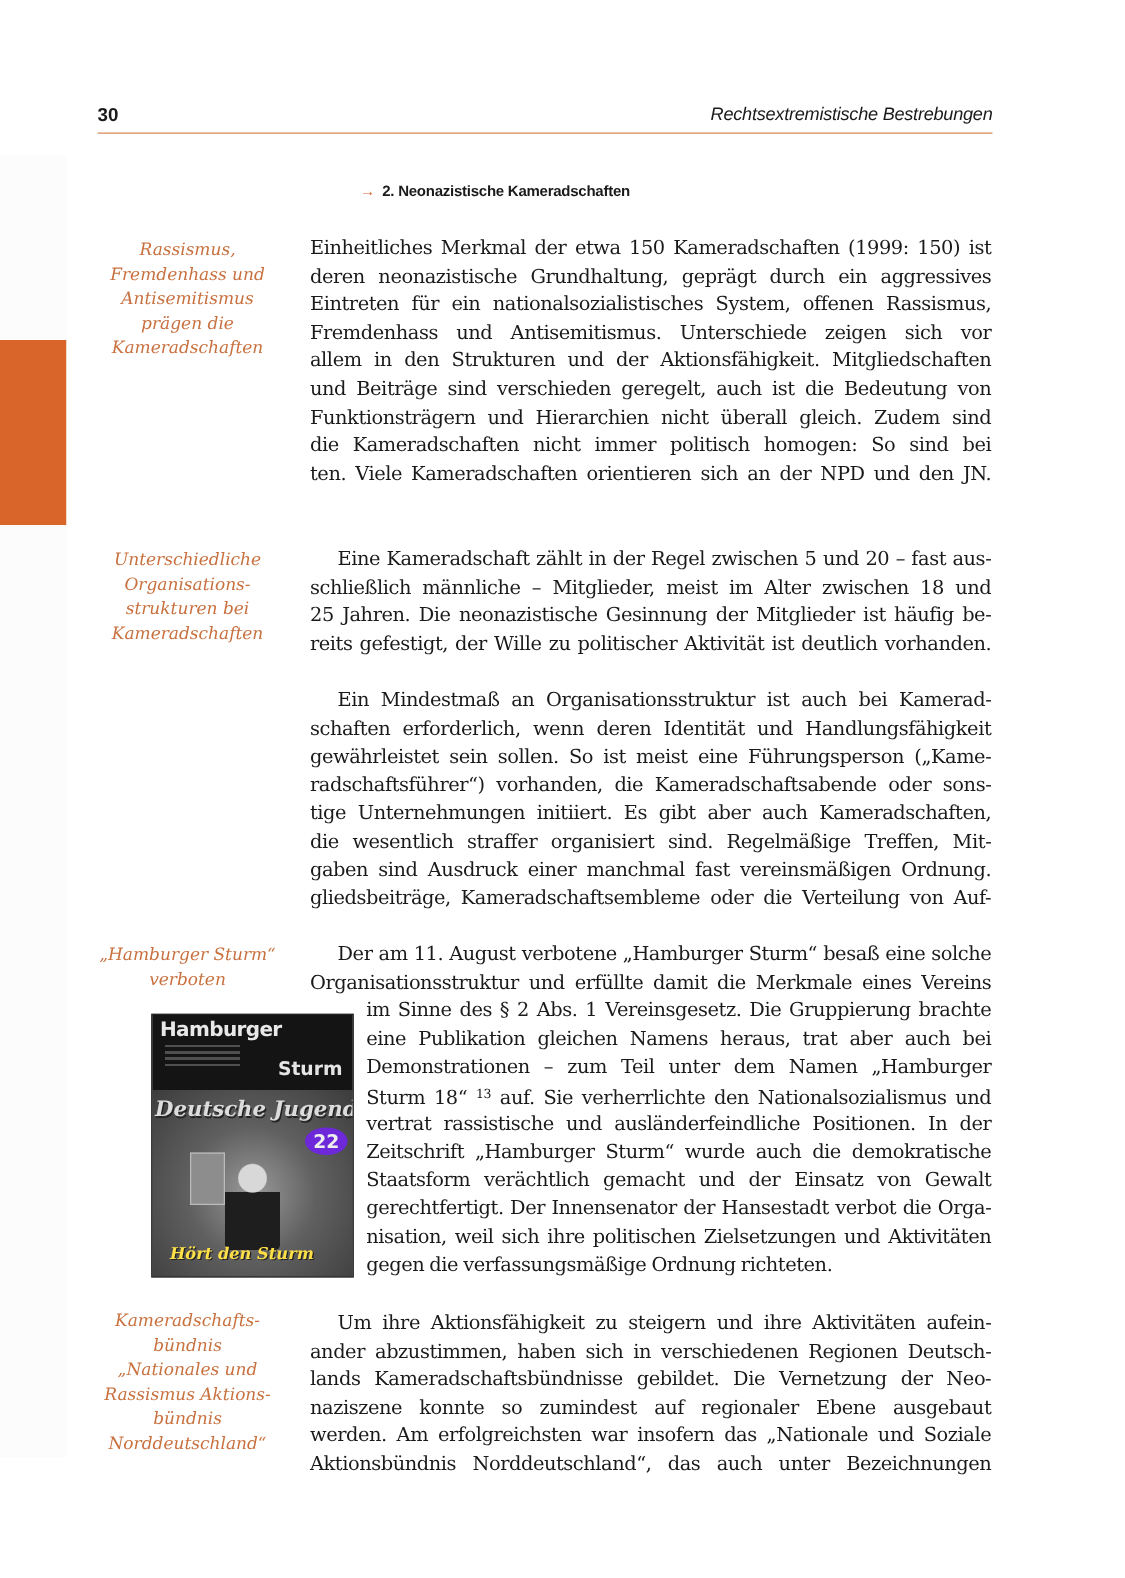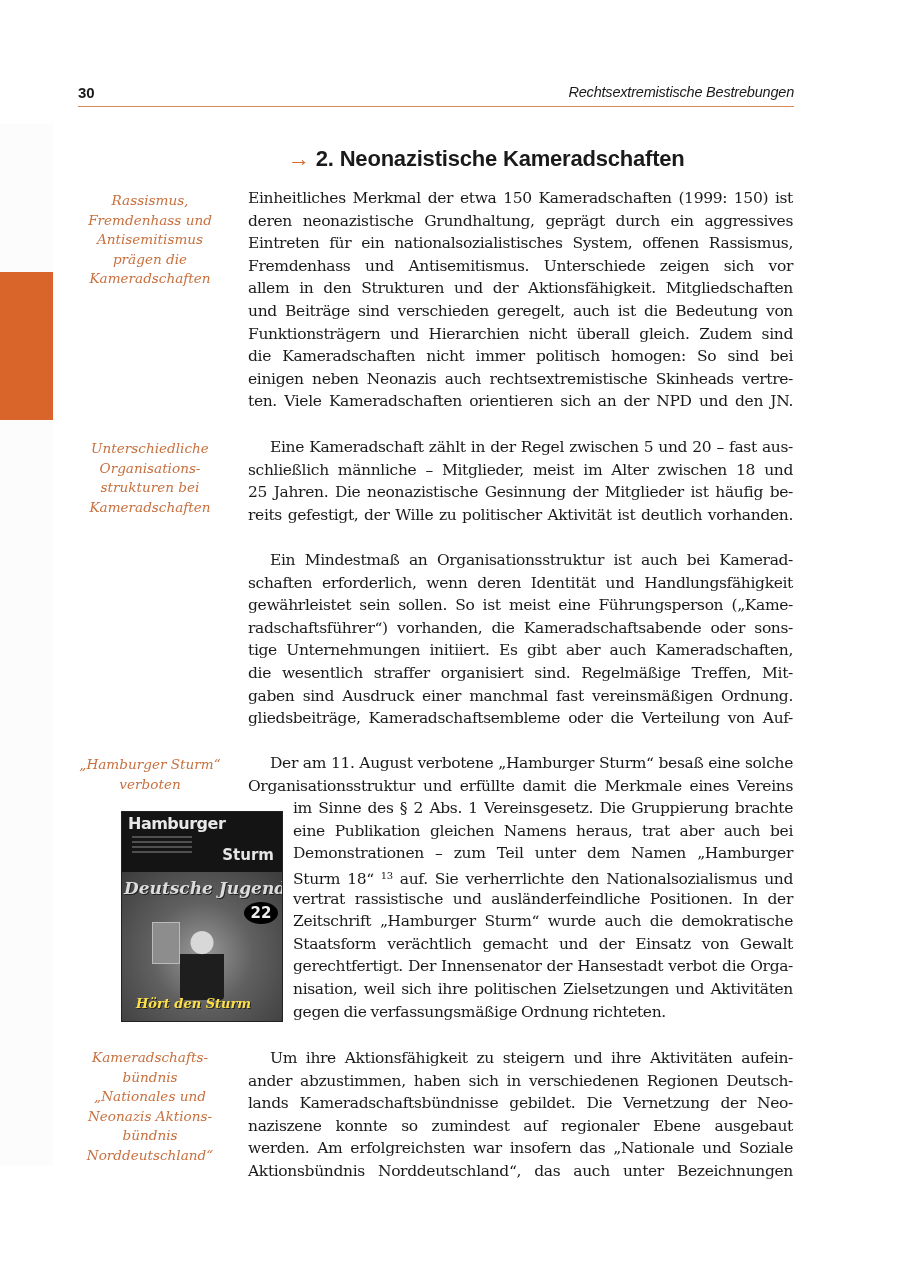--- a/index.html
+++ b/index.html
@@ -25,21 +25,21 @@
     position: absolute; left: 0; top: 0;
     font-family: "Liberation Sans", sans-serif; font-weight: bold; font-size: 15px;
   }
   .running-title {
     position: absolute; right: 0; top: 0;
     font-family: "Liberation Sans", sans-serif; font-style: italic; font-size: 14.5px;
     letter-spacing: -0.2px;
   }
   .heading {
     position: absolute; left: 288px; top: 146px;
-    font-family: "Liberation Sans", sans-serif; font-weight: bold; font-size: 22px;
+    font-family: "Liberation Sans", sans-serif; font-weight: bold; font-size: 12px;
     letter-spacing: -0.2px; white-space: nowrap;
   }
   .heading .arrow { color: #d9652b; margin-right: 6px; }
   .side-note {
     position: absolute; width: 150px;
     font-family: "DejaVu Serif", serif; font-style: italic; font-size: 13.6px;
     line-height: 19.5px; color: #c8703e; text-align: center;
   }
   .side-note span { display: block; white-space: nowrap; }
   .body-text {
@@ -79,21 +79,21 @@
     position: absolute; left: 0; top: 60px; width: 160px; height: 149px;
     background: radial-gradient(ellipse at 50% 55%, #9a9a9a 0%, #606060 45%, #3c3c3c 100%);
   }
   .cover .band {
     position: absolute; left: 2px; top: 66px; color: #dcdcdc;
     font-family: "DejaVu Serif", serif; font-weight: bold; font-style: italic; font-size: 17px;
     text-shadow: 1px 1px 0 #222; white-space: nowrap;
   }
   .cover .issue {
     position: absolute; right: 4px; top: 90px; width: 34px; height: 22px; border-radius: 50%;
-    background: #000000; color: #eee; text-align: center;
+    background: #6d28d9; color: #eee; text-align: center;
     font-family: "DejaVu Sans", sans-serif; font-weight: bold; font-size: 15px; line-height: 22px;
   }
   .cover .figure {
     position: absolute; left: 58px; top: 118px; width: 44px; height: 70px;
     background: radial-gradient(circle at 50% 18%, #d8d8d8 0 11px, transparent 12px),
                 linear-gradient(180deg, transparent 0 24px, #1e1e1e 24px);
     border-radius: 20px 20px 4px 4px;
   }
   .cover .frame {
     position: absolute; left: 30px; top: 110px; width: 26px; height: 40px;
@@ -134,35 +134,34 @@
   <span>Kameradschaften</span>
 </div>
 <div class="side-note" style="left:75px; top:755px;">
   <span>„Hamburger Sturm“</span>
   <span>verboten</span>
 </div>
 <div class="side-note" style="left:75px; top:1048px;">
   <span>Kameradschafts-</span>
   <span>bündnis</span>
   <span>„Nationales und</span>
-  <span>Neonazis Aktions-</span>
+  <span>Rassismus Aktions-</span>
   <span>bündnis</span>
   <span>Norddeutschland“</span>
 </div>
 
 <div class="body-text" style="top:187px;">
   <span class="line">Einheitliches Merkmal der etwa 150 Kameradschaften (1999: 150) ist</span>
   <span class="line">deren neonazistische Grundhaltung, geprägt durch ein aggressives</span>
   <span class="line">Eintreten für ein nationalsozialistisches System, offenen Rassismus,</span>
   <span class="line">Fremdenhass und Antisemitismus. Unterschiede zeigen sich vor</span>
   <span class="line">allem in den Strukturen und der Aktionsfähigkeit. Mitgliedschaften</span>
   <span class="line">und Beiträge sind verschieden geregelt, auch ist die Bedeutung von</span>
   <span class="line">Funktionsträgern und Hierarchien nicht überall gleich. Zudem sind</span>
   <span class="line">die Kameradschaften nicht immer politisch homogen: So sind bei</span>
-  <span class="line">einigen neben Neonazis auch rechtsextremistische Skinheads vertre-</span>
   <span class="line">ten. Viele Kameradschaften orientieren sich an der NPD und den JN.</span>
 </div>
 
 <div class="body-text" style="top:436px;">
   <span class="line indent">Eine Kameradschaft zählt in der Regel zwischen 5 und 20 – fast aus-</span>
   <span class="line">schließlich männliche – Mitglieder, meist im Alter zwischen 18 und</span>
   <span class="line">25 Jahren. Die neonazistische Gesinnung der Mitglieder ist häufig be-</span>
   <span class="line">reits gefestigt, der Wille zu politischer Aktivität ist deutlich vorhanden.</span>
 </div>
 

